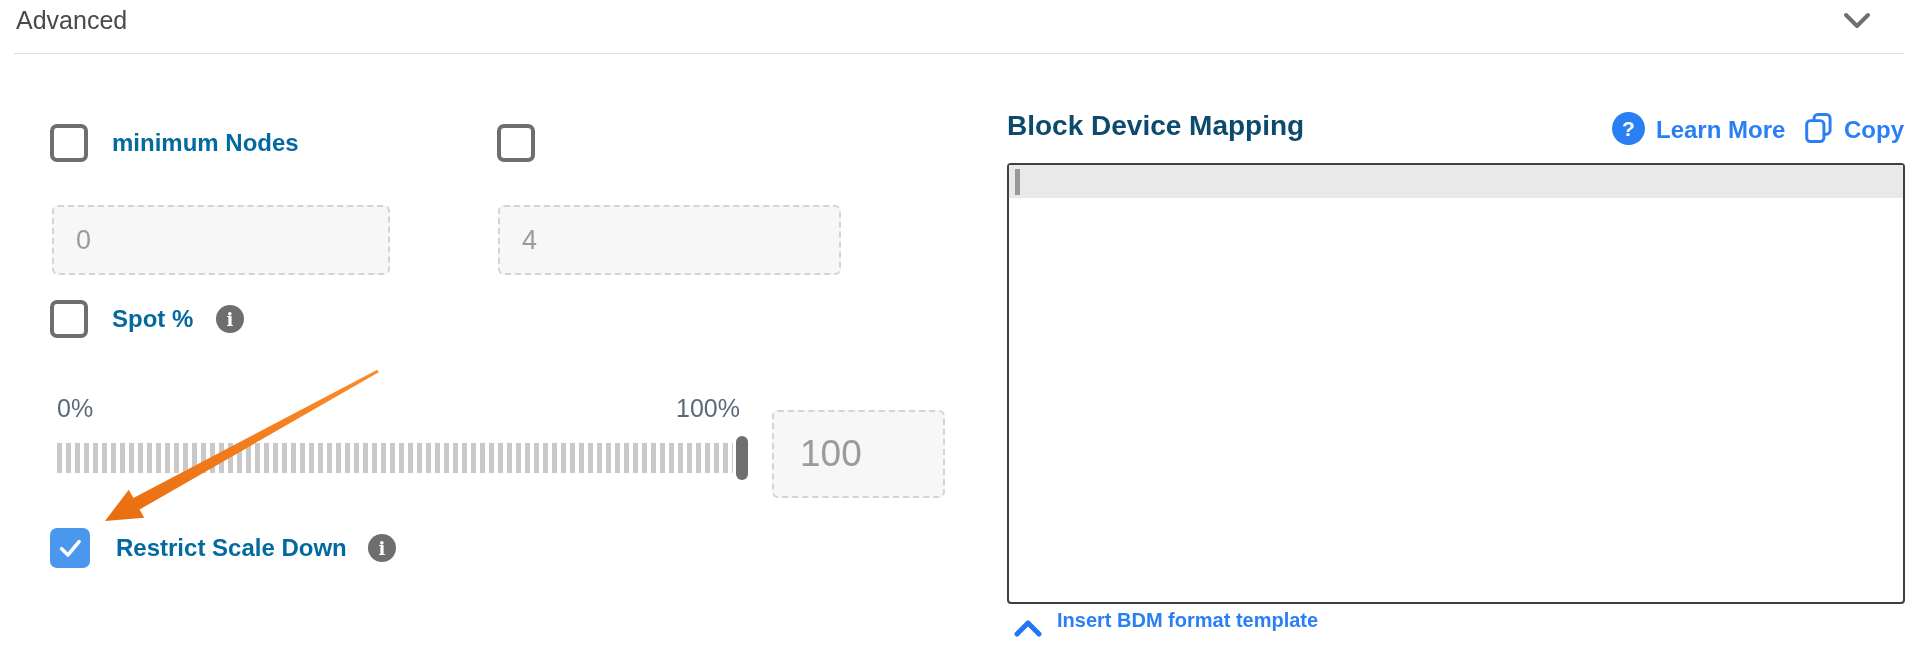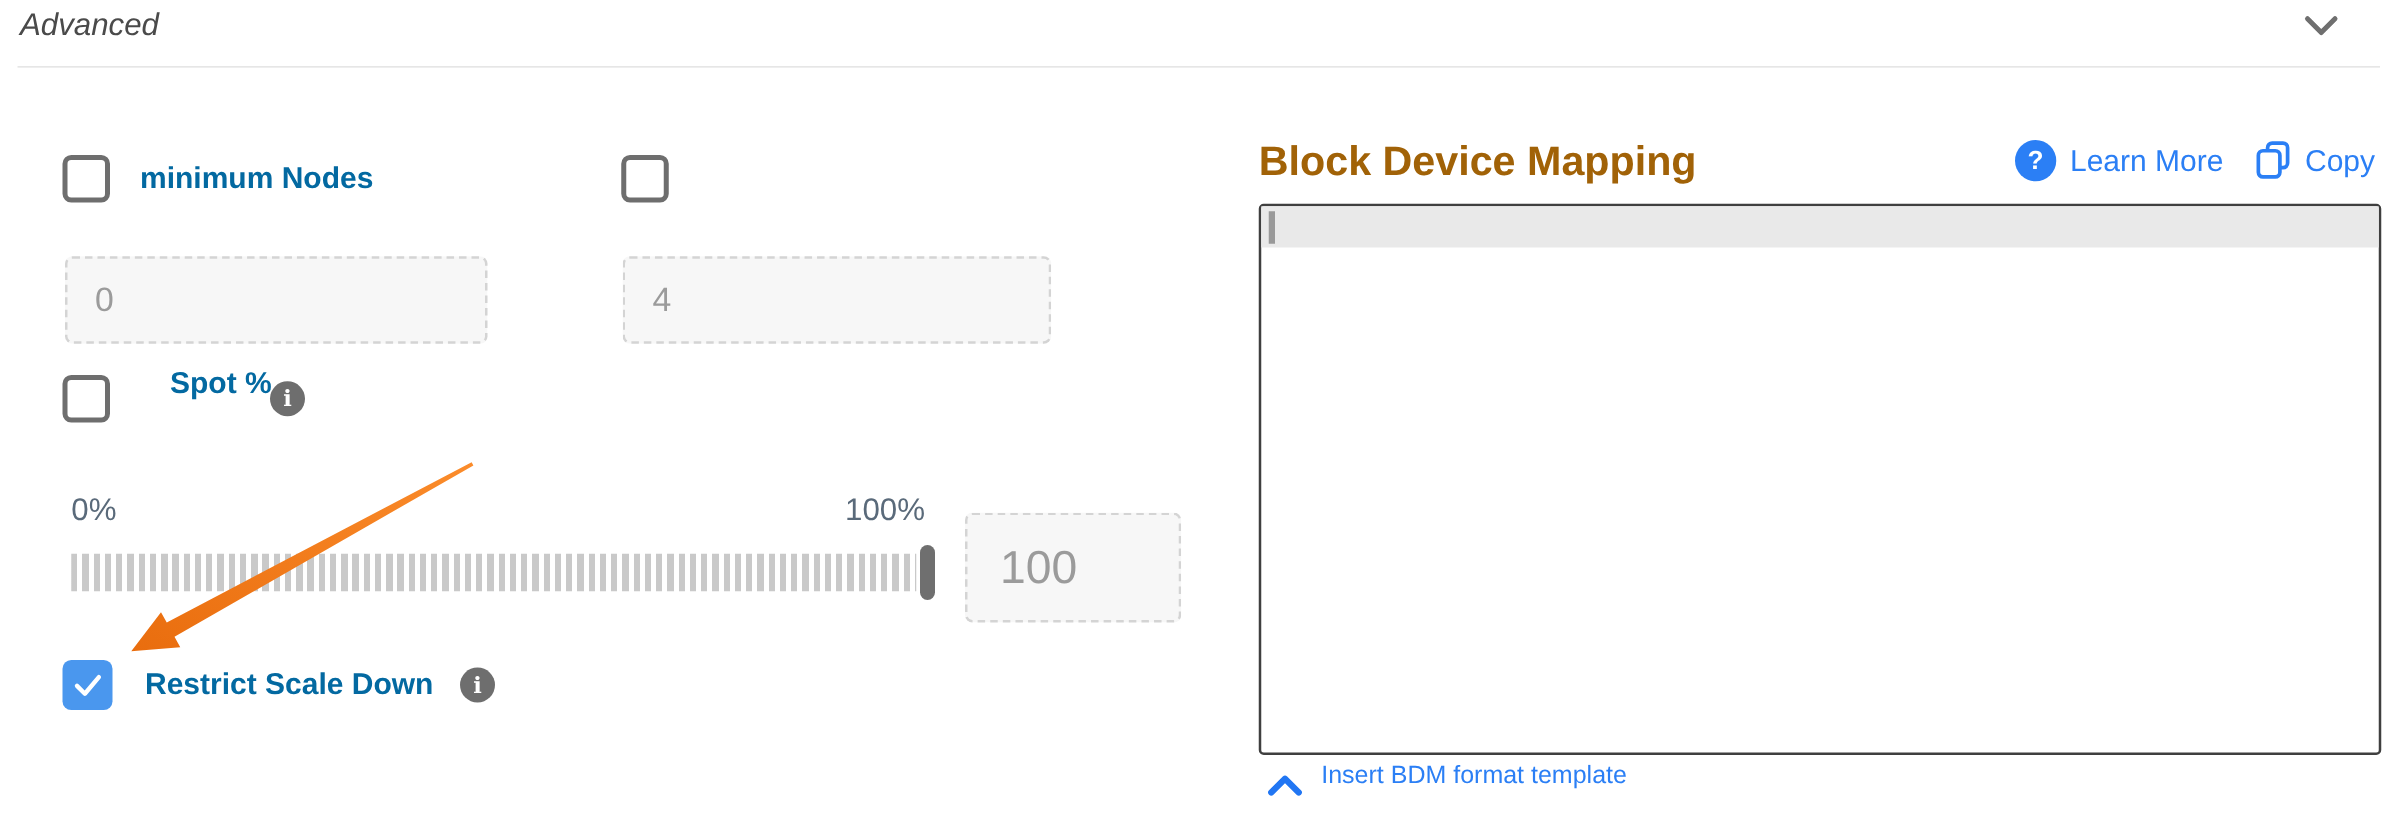--- a/index.html
+++ b/index.html
@@ -1,20 +1,20 @@
 <!DOCTYPE html>
 <html><head>
 <meta charset="utf-8">
 <style>
   html,body{margin:0;padding:0;background:#fff;}
   body{font-family:"Liberation Sans","DejaVu Sans",sans-serif;}
   .page{position:relative;width:1920px;height:656px;background:#fff;overflow:hidden;}
 
   
-  .hdr-title{position:absolute;left:16px;top:6px;font-size:25px;font-weight:500;color:#4a4a4a;font-style:italic;}
+  .hdr-title{position:absolute;left:16px;top:6px;font-size:25px;font-weight:500;color:#4a4a4a;}
   .hdr-chevron{position:absolute;left:1843px;top:12px;width:28px;height:18px;cursor:pointer;}
   .divider{position:absolute;left:14px;right:16px;top:53px;height:1px;background:#dedede;}
 
   
   .cb{position:absolute;width:38px;height:38px;box-sizing:border-box;border:4px solid #6e6e6e;border-radius:7px;background:#fff;cursor:pointer;}
   .cb.checked{width:40px;height:40px;border:none;border-radius:7px;background:#4a97ee;display:flex;align-items:center;justify-content:center;}
   .cb-label{position:absolute;font-size:24px;font-weight:600;color:#0369a1;line-height:38px;white-space:nowrap;cursor:default;}
 
   .dashed-input{position:absolute;box-sizing:border-box;background:#f7f7f7;border:2px dashed #d4d4d4;border-radius:6px;color:#9b9b9b;font-size:27px;padding:0 10px 0 22px;font-family:inherit;outline:none;}
 
@@ -23,22 +23,22 @@
   
   .pct-label{position:absolute;font-size:25px;color:#5a6a7a;}
   .ticks{position:absolute;left:57px;top:443px;width:676px;height:30px;
     background:repeating-linear-gradient(to right,#c9c9c9 0 5px,rgba(0,0,0,0) 5px 9px);cursor:pointer;}
   .handle{position:absolute;left:736px;top:436px;width:12px;height:44px;border-radius:6px;background:#6f6f6f;cursor:grab;}
 
   
   .arrow-svg{position:absolute;left:88px;top:358px;width:305px;height:172px;pointer-events:none;}
 
   
-  .bdm-title{position:absolute;left:1007px;top:110px;font-size:33px;font-weight:600;color:#a16207;}
-  .link-text{position:absolute;font-size:24px;font-weight:400;color:#2b7ff5;cursor:pointer;white-space:nowrap;}
+  .bdm-title{position:absolute;left:1007px;top:110px;font-size:28px;font-weight:600;color:#0c4a6e;}
+  .link-text{position:absolute;font-size:24px;font-weight:700;color:#2b7ff5;cursor:pointer;white-space:nowrap;}
   .q-badge{position:absolute;left:1612px;top:112px;width:33px;height:33px;border-radius:50%;background:#2b7ff5;color:#fff;font-weight:700;font-size:21px;display:flex;align-items:center;justify-content:center;cursor:pointer;}
   .copy-icon{position:absolute;left:1804px;top:112px;width:30px;height:32px;cursor:pointer;}
   .editor{position:absolute;left:1007px;top:163px;width:898px;height:441px;box-sizing:border-box;border:2px solid #3f3f3f;border-radius:4px;background:#fff;cursor:text;}
   .editor-line{position:absolute;left:0;top:0;right:0;height:33px;background:#e9e9e9;}
   .editor-caret{position:absolute;left:6px;top:4px;width:5px;height:26px;background:#999;}
   .insert-chevron{position:absolute;left:1013px;top:619px;width:30px;height:20px;cursor:pointer;}
   .insert-link{left:1057px;top:609px;font-size:20px;}
 </style>
 </head>
 <body>
@@ -54,21 +54,21 @@
   <div class="divider"></div>
 
   <div class="cb" style="left:50px;top:124px;"></div>
   <div class="cb-label" style="left:112px;top:124px;">minimum Nodes</div>
   <div class="cb" style="left:497px;top:124px;"></div>
 
   <input class="dashed-input" style="left: 52px; top: 205px; width: 338px; height: 70px;" value="0">
   <input class="dashed-input" style="left: 498px; top: 205px; width: 343px; height: 70px;" value="4">
 
   <div class="cb" style="left:50px;top:300px;"></div>
-  <div class="cb-label" style="left:112px;top:288px;margin-left:24px;">Spot %</div>
+  <div class="cb-label" style="left:112px;top:300px;">Spot %</div>
   <div class="info-badge" style="left:216px;top:305px;">i</div>
 
   <div class="pct-label" style="left:57px;top:394px;">0%</div>
   <div class="pct-label" style="left:676px;top:394px;">100%</div>
   <div class="ticks"></div>
   <div class="handle"></div>
   <input class="dashed-input" style="left: 772px; top: 410px; width: 173px; height: 88px; font-size: 37px; padding-left: 26px;" value="100">
 
   <div class="cb checked" style="left:50px;top:528px;">
     <svg width="28" height="28" viewBox="0 0 40 40">

